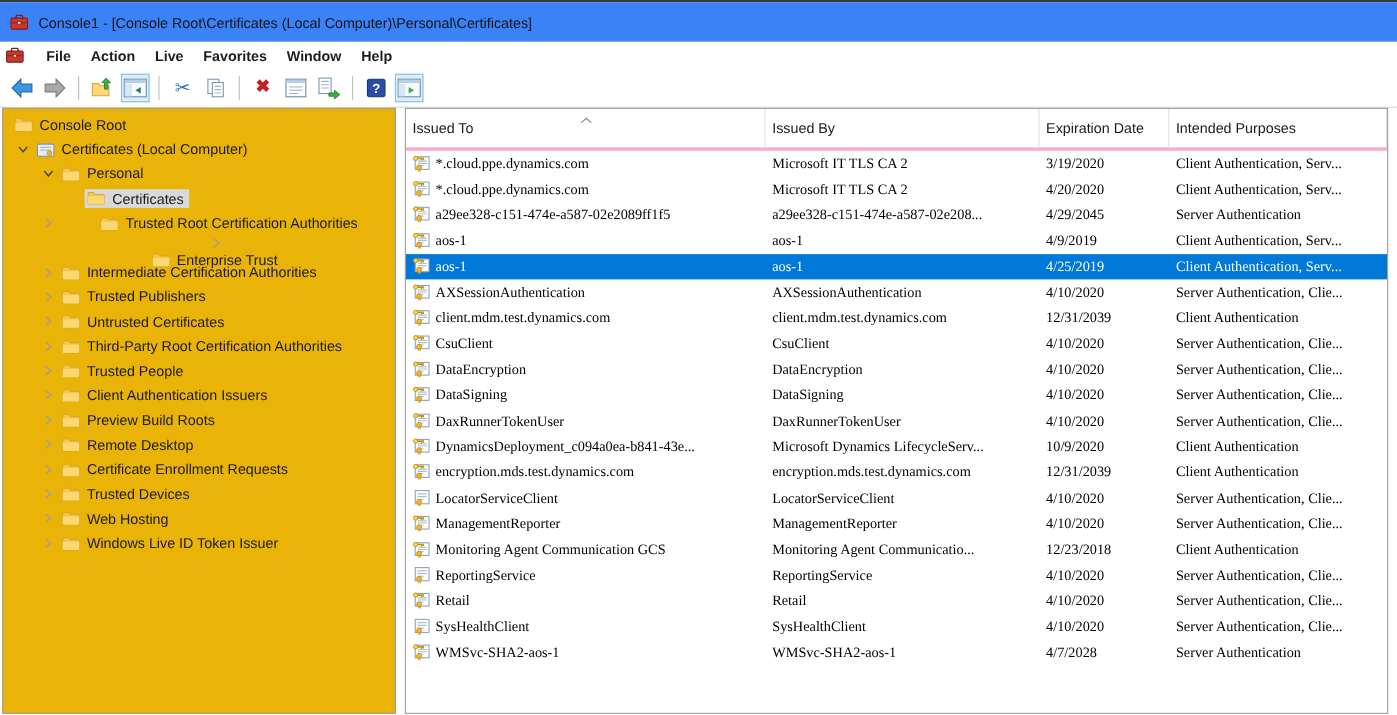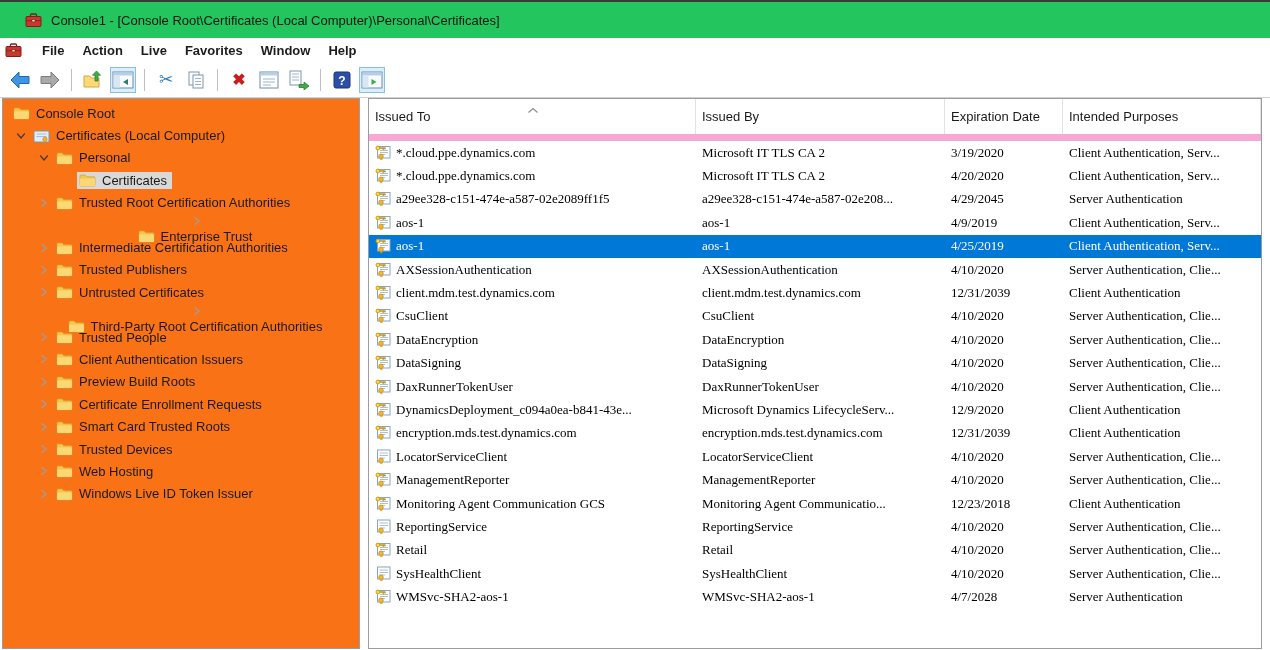--- a/index.html
+++ b/index.html
@@ -3,47 +3,47 @@
 <meta charset="utf-8">
 <style>
   html,body{margin:0;padding:0;}
   body{
     width:1270px;height:650px;overflow:hidden;background:#ffffff;
     font-family:"Liberation Sans", sans-serif;position:relative;
     --sel:#0078d7; --seltext:#ffffff; --treesel:#d9d9d9;
   }
   .top-edge{height:2px;background:#3a3a3a;}
   
-  .titlebar{height:36px;display:flex;align-items:center;padding-left:25px;gap:9px;background:#22c55e;}
+  .titlebar{height:36px;display:flex;align-items:center;padding-left:9px;gap:9px;background:#3b82f6;}
   .title-text{font-size:13px;color:#151515;white-space:nowrap;}
   
   .menubar{height:24px;display:flex;align-items:center;background:#fff;}
   .menubar .appicon{margin-left:5px;margin-right:11px;}
   .menu-item{font-size:13px;color:#1c1c1c;padding:3px 9px;cursor:default;font-weight:bold;}
   
   .toolbar{height:35px;display:flex;align-items:center;padding-left:5px;border-bottom:1px solid #d0d0d0;background:#fff;}
   .tbtn{width:26px;height:26px;display:flex;align-items:center;justify-content:center;margin:0 2px;border:1px solid transparent;box-sizing:border-box;}
   .tbtn.active{background:#dbeefc;border:1px solid #86bfe8;}
   .tsep{width:1px;height:22px;background:#bfbfbf;margin:0 6px;}
   .glyph-cut{color:#2b7bc0;font-size:17px;line-height:1;}
   .glyph-del{color:#c51f1f;font-size:16px;font-weight:bold;line-height:1;}
   
   .main{position:relative;height:553px;background:#fff;}
-  .tree-panel{position:absolute;left:2px;top:0;width:358px;height:551px;border:1px solid #9c9c9c;overflow:hidden;background:#f97316;box-sizing:border-box;}
+  .tree-panel{position:absolute;left:2px;top:0;width:358px;height:551px;border:1px solid #9c9c9c;overflow:hidden;background:#eab308;box-sizing:border-box;}
   .list-panel{position:absolute;left:368px;top:0;width:894px;height:551px;border:1px solid #9c9c9c;overflow:hidden;background:#fff;box-sizing:border-box;}
   
   .tree{padding-top:3px;}
   .titem{display:flex;align-items:center;height:22.4px;cursor:default;}
   .texp{width:20px;height:14px;display:flex;align-items:center;justify-content:center;flex:none;}
   .tinner{display:flex;align-items:center;padding:1px 5px 1px 2px;gap:6px;white-space:nowrap;}
   .tinner.sel{background:var(--treesel);}
   .tlabel{font-size:13px;color:#1a1a1a;}
   .ticon{flex:none;display:flex;}
   
-  .lheader{display:flex;height:35px;position:relative;border-bottom:7px solid #f9a8d4;}
+  .lheader{display:flex;height:35px;position:relative;border-bottom:3px solid #f9a8d4;}
   .hcell{display:flex;align-items:center;padding:0 6px;font-size:13px;color:#1a1a1a;
          box-sizing:border-box;border-right:1px solid #e2e2e2;white-space:nowrap;overflow:hidden;cursor:default;}
   .hcell:last-child{border-right:none;}
   .sortmark{position:absolute;top:1px;left:158px;}
   
   .lrow{display:flex;align-items:center;height:23.4px;cursor:default;font-family:Liberation Serif, serif;}
   .lrow.sel{background:var(--sel);color:var(--seltext);}
   .lcell{padding:0 6px;box-sizing:border-box;font-size:13px;white-space:nowrap;overflow:hidden;flex:none;display:flex;align-items:center;gap:4px;}
   .c1{width:327px;}.c2{width:249px;}.c3{width:118px;}.c4{flex:1;}
   .ricon{flex:none;display:flex;}
@@ -215,21 +215,21 @@
           <span class="tinner sel">
             <span class="ticon">
               <svg width="17" height="14" viewBox="0 0 17 14">
                 <path d="M1 3 Q1 2 2 2 L6.2 2 L7.8 3.8 L15 3.8 Q16 3.8 16 4.8 L16 12 Q16 13 15 13 L2 13 Q1 13 1 12 Z" fill="#f5c64c" stroke="#caa23a" stroke-width="0.7"></path>
                 <path d="M1 5.5 L16 5.5 L16 12 Q16 13 15 13 L2 13 Q1 13 1 12 Z" fill="#fcd874"></path>
               </svg>
             </span>
             <span class="tlabel">Certificates</span>
           </span>
         </div>
-        <div class="titem" style="padding-left: 31px;">
+        <div class="titem" style="padding-left: 31px; gap: 35px;">
           <span class="texp">
             <svg width="8" height="10" viewBox="0 0 8 10">
               <polyline points="1.5,1.2 6.2,5 1.5,8.8" fill="none" stroke="#9e9e9e" stroke-width="1.2"></polyline>
             </svg>
           </span>
           <span class="tinner">
             <span class="ticon">
               <svg width="17" height="14" viewBox="0 0 17 14">
                 <path d="M1 3 Q1 2 2 2 L6.2 2 L7.8 3.8 L15 3.8 Q16 3.8 16 4.8 L16 12 Q16 13 15 13 L2 13 Q1 13 1 12 Z" fill="#f5c64c" stroke="#caa23a" stroke-width="0.7"></path>
                 <path d="M1 5.5 L16 5.5 L16 12 Q16 13 15 13 L2 13 Q1 13 1 12 Z" fill="#fcd874"></path>
@@ -295,21 +295,21 @@
           <span class="tinner">
             <span class="ticon">
               <svg width="17" height="14" viewBox="0 0 17 14">
                 <path d="M1 3 Q1 2 2 2 L6.2 2 L7.8 3.8 L15 3.8 Q16 3.8 16 4.8 L16 12 Q16 13 15 13 L2 13 Q1 13 1 12 Z" fill="#f5c64c" stroke="#caa23a" stroke-width="0.7"></path>
                 <path d="M1 5.5 L16 5.5 L16 12 Q16 13 15 13 L2 13 Q1 13 1 12 Z" fill="#fcd874"></path>
               </svg>
             </span>
             <span class="tlabel">Untrusted Certificates</span>
           </span>
         </div>
-        <div class="titem" style="padding-left: 31px; flex-direction: column;">
+        <div class="titem" style="padding-left: 31px;">
           <span class="texp">
             <svg width="8" height="10" viewBox="0 0 8 10">
               <polyline points="1.5,1.2 6.2,5 1.5,8.8" fill="none" stroke="#9e9e9e" stroke-width="1.2"></polyline>
             </svg>
           </span>
           <span class="tinner">
             <span class="ticon">
               <svg width="17" height="14" viewBox="0 0 17 14">
                 <path d="M1 3 Q1 2 2 2 L6.2 2 L7.8 3.8 L15 3.8 Q16 3.8 16 4.8 L16 12 Q16 13 15 13 L2 13 Q1 13 1 12 Z" fill="#f5c64c" stroke="#caa23a" stroke-width="0.7"></path>
                 <path d="M1 5.5 L16 5.5 L16 12 Q16 13 15 13 L2 13 Q1 13 1 12 Z" fill="#fcd874"></path>
@@ -372,37 +372,37 @@
               <polyline points="1.5,1.2 6.2,5 1.5,8.8" fill="none" stroke="#9e9e9e" stroke-width="1.2"></polyline>
             </svg>
           </span>
           <span class="tinner">
             <span class="ticon">
               <svg width="17" height="14" viewBox="0 0 17 14">
                 <path d="M1 3 Q1 2 2 2 L6.2 2 L7.8 3.8 L15 3.8 Q16 3.8 16 4.8 L16 12 Q16 13 15 13 L2 13 Q1 13 1 12 Z" fill="#f5c64c" stroke="#caa23a" stroke-width="0.7"></path>
                 <path d="M1 5.5 L16 5.5 L16 12 Q16 13 15 13 L2 13 Q1 13 1 12 Z" fill="#fcd874"></path>
               </svg>
             </span>
+            <span class="tlabel">Remote Desktop</span>
+          </span>
+        </div>
+        <div class="titem" style="padding-left: 31px;">
+          <span class="texp">
+            <svg width="8" height="10" viewBox="0 0 8 10">
+              <polyline points="1.5,1.2 6.2,5 1.5,8.8" fill="none" stroke="#9e9e9e" stroke-width="1.2"></polyline>
+            </svg>
+          </span>
+          <span class="tinner">
+            <span class="ticon">
+              <svg width="17" height="14" viewBox="0 0 17 14">
+                <path d="M1 3 Q1 2 2 2 L6.2 2 L7.8 3.8 L15 3.8 Q16 3.8 16 4.8 L16 12 Q16 13 15 13 L2 13 Q1 13 1 12 Z" fill="#f5c64c" stroke="#caa23a" stroke-width="0.7"></path>
+                <path d="M1 5.5 L16 5.5 L16 12 Q16 13 15 13 L2 13 Q1 13 1 12 Z" fill="#fcd874"></path>
+              </svg>
+            </span>
             <span class="tlabel">Certificate Enrollment Requests</span>
-          </span>
-        </div>
-        <div class="titem" style="padding-left: 31px;">
-          <span class="texp">
-            <svg width="8" height="10" viewBox="0 0 8 10">
-              <polyline points="1.5,1.2 6.2,5 1.5,8.8" fill="none" stroke="#9e9e9e" stroke-width="1.2"></polyline>
-            </svg>
-          </span>
-          <span class="tinner">
-            <span class="ticon">
-              <svg width="17" height="14" viewBox="0 0 17 14">
-                <path d="M1 3 Q1 2 2 2 L6.2 2 L7.8 3.8 L15 3.8 Q16 3.8 16 4.8 L16 12 Q16 13 15 13 L2 13 Q1 13 1 12 Z" fill="#f5c64c" stroke="#caa23a" stroke-width="0.7"></path>
-                <path d="M1 5.5 L16 5.5 L16 12 Q16 13 15 13 L2 13 Q1 13 1 12 Z" fill="#fcd874"></path>
-              </svg>
-            </span>
-            <span class="tlabel">Smart Card Trusted Roots</span>
           </span>
         </div>
         <div class="titem" style="padding-left: 31px;">
           <span class="texp">
             <svg width="8" height="10" viewBox="0 0 8 10">
               <polyline points="1.5,1.2 6.2,5 1.5,8.8" fill="none" stroke="#9e9e9e" stroke-width="1.2"></polyline>
             </svg>
           </span>
           <span class="tinner">
             <span class="ticon">
@@ -737,21 +737,21 @@
                   <circle cx="2.9" cy="3" r="1.9" stroke-width="0.9"></circle>
                   <line x1="4.8" y1="3" x2="10.5" y2="3" stroke-width="1.5"></line>
                   <line x1="8.2" y1="3" x2="8.2" y2="5" stroke-width="1.2"></line>
                   <line x1="10" y1="3" x2="10" y2="4.6" stroke-width="1.2"></line>
                 </g>
               </svg>
             </span>
             <span>DynamicsDeployment_c094a0ea-b841-43e...</span>
           </div>
           <div class="lcell c2">Microsoft Dynamics LifecycleServ...</div>
-          <div class="lcell c3">12/9/2020</div>
+          <div class="lcell c3">10/9/2020</div>
           <div class="lcell c4">Client Authentication</div>
         </div>
         <div class="lrow">
           <div class="lcell c1">
             <span class="ricon">
               <svg width="17" height="16" viewBox="0 0 17 16">
                 <rect x="2.5" y="1.5" width="12.5" height="11.5" fill="#fff" stroke="#8aa5bd"></rect>
                 <line x1="5" y1="5.5" x2="13" y2="5.5" stroke="#aac0d4"></line>
                 <line x1="5" y1="7.5" x2="13" y2="7.5" stroke="#aac0d4"></line>
                 <line x1="5" y1="9.5" x2="10" y2="9.5" stroke="#aac0d4"></line>

